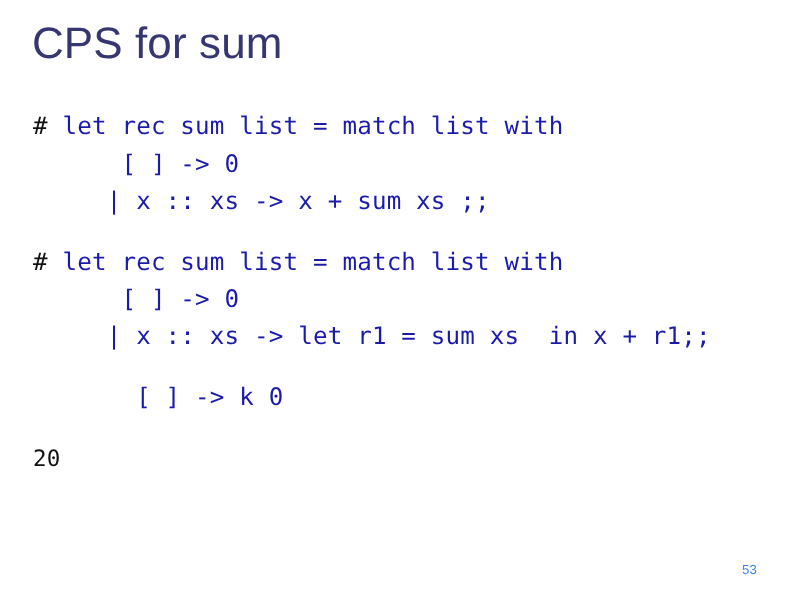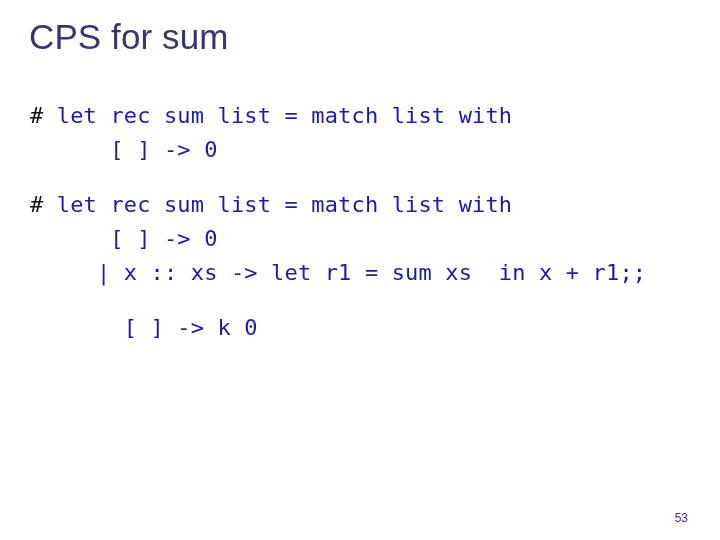--- a/index.html
+++ b/index.html
@@ -18,21 +18,21 @@
   .slide {
     position: absolute;
     inset: 0;
     background: #ffffff;
   }
   .slide-title {
     position: absolute;
     left: 29px;
     top: 17px;
     font-family: "Liberation Sans", sans-serif;
-    font-size: 35px;
+    font-size: 40px;
     font-weight: 400;
     color: #363670;
     letter-spacing: 0.1px;
     white-space: pre;
     line-height: 1.15;
   }
   .code-area {
     position: absolute;
     left: 30px;
     top: 99px;
@@ -64,48 +64,50 @@
     color: #101010;
     letter-spacing: 0.15px;
     height: 34px;
   }
   .page-number {
     position: absolute;
     right: 32px;
     bottom: 15px;
     font-family: "Liberation Sans", sans-serif;
     font-size: 12px;
-    color: #4c1d95;
+    color: #3b82f6;
     white-space: pre;
   }
 </style>
 </head>
 <body>
 
 <div class="slide">
 
   <div class="slide-title">CPS for sum</div>
 
   <div class="code-area">
 
     <div class="code-block">
       <div class="code-line"><span class="prompt"># </span><span>let rec sum list = match list with</span></div>
       <div class="code-line">      [ ] -&gt; 0</div>
+      <div class="code-line">     | x :: xs -&gt; x + sum xs ;;</div>
     </div>
 
     <div class="code-block">
       <div class="code-line"><span class="prompt"># </span><span>let rec sum list = match list with</span></div>
       <div class="code-line">      [ ] -&gt; 0</div>
       <div class="code-line">     | x :: xs -&gt; let r1 = sum xs  in x + r1;;</div>
     </div>
 
     <div class="code-block">
       <div class="code-line">       [ ] -&gt; k 0</div>
     </div>
 
     <div class="code-block">
+      <div class="out-line">20</div>
     </div>
 
   </div>
 
   <div class="page-number">53</div>
 
 </div>
 
 </body></html>

